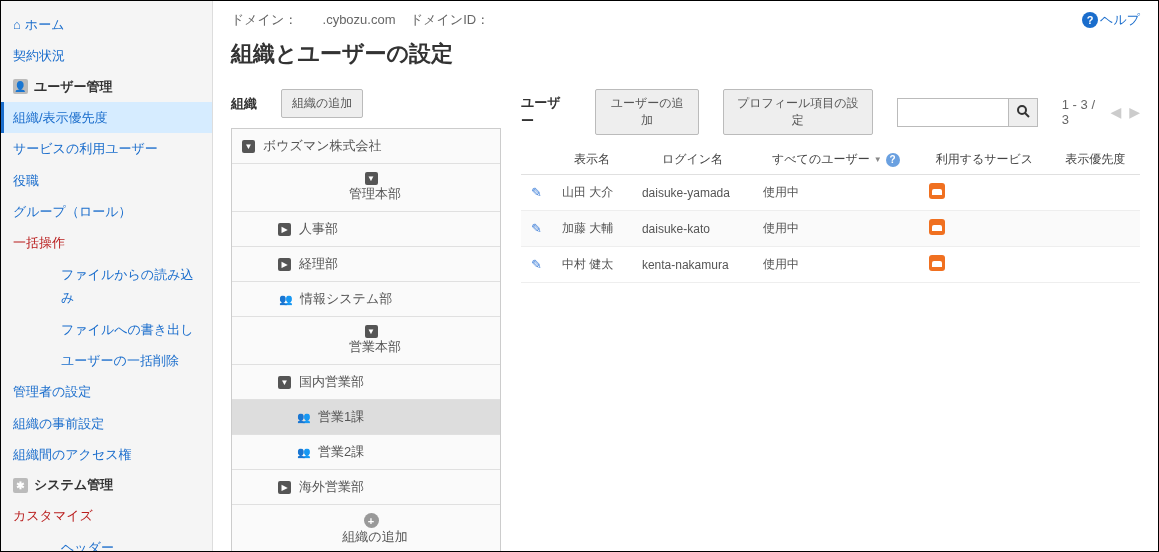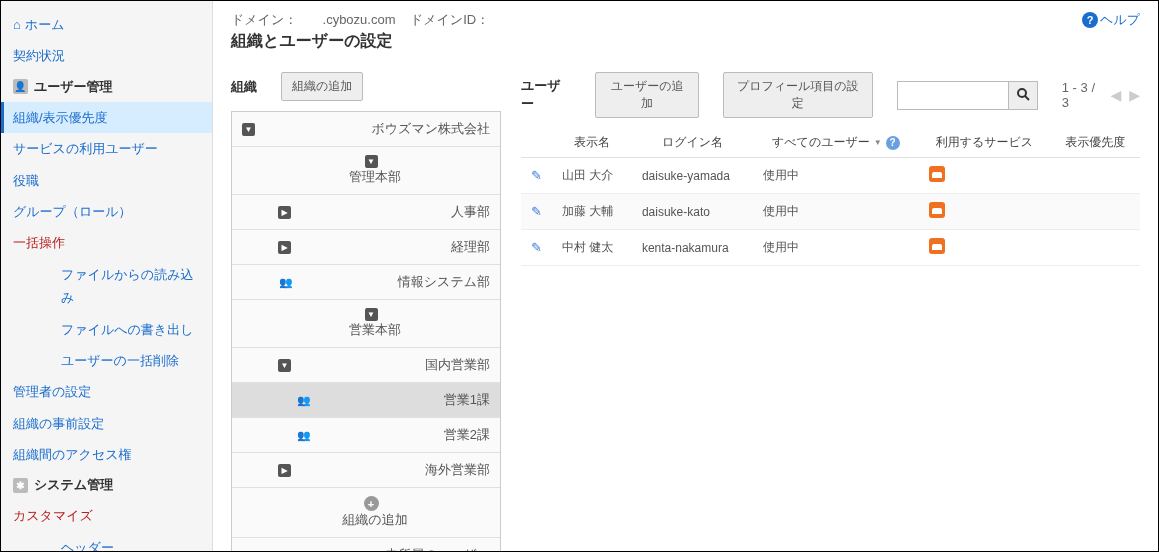--- a/index.html
+++ b/index.html
@@ -7,32 +7,32 @@
 .container { display: flex; height: 100%; }
 .sidebar { width: 212px; background: #f5f5f5; border-right: 1px solid #ddd; padding: 8px 0; overflow-y: auto; }
 .sidebar-item { display: flex; align-items: center; padding: 4px 12px; color: #1a6dcc; cursor: pointer; line-height: 1.8; }
 .sidebar-item.active { background: #d6ecff; border-left: 3px solid #1a6dcc; padding-left: 9px; }
 .sidebar-item.indent { padding-left: 60px; }
 .sidebar-item.muted { color: #b91c1c; cursor: default; }
 .sidebar-section { display: flex; align-items: center; padding: 6px 12px; color: #333; font-weight: bold; }
 .sidebar-section .icon { width: 15px; height: 15px; background: #bbb; border-radius: 2px; margin-right: 6px; display: inline-flex; align-items: center; justify-content: center; color: #fff; font-size: 10px; }
 .home-icon { color: #1a6dcc; margin-right: 4px; }
 .main { flex: 1; padding: 10px 18px; overflow: hidden; }
-.top-bar { display: flex; align-items: center; justify-content: space-between; color: #666; font-size: 13px; margin-bottom: 2px; }
+.top-bar { display: flex; align-items: center; justify-content: space-between; color: #666; font-size: 13px; margin-bottom: 10px; }
 .help-link { color: #1a6dcc; display: flex; align-items: center; }
 .help-icon { width: 16px; height: 16px; border-radius: 50%; background: #1a6dcc; color: #fff; display: inline-flex; align-items: center; justify-content: center; font-size: 11px; font-weight: bold; margin-right: 2px; }
-h1 { font-size: 16px; font-weight: bold; color: #333; margin-bottom: 20px; }
+h1 { font-size: 22px; font-weight: bold; color: #333; margin-bottom: 20px; }
 .columns { display: flex; gap: 20px; }
 .col-left { width: 270px; }
 .col-right { flex: 1; }
 .col-header { display: flex; align-items: center; gap: 24px; margin-bottom: 10px; }
 .col-title { font-weight: bold; color: #333; }
 .btn { background: #eee; border: 1px solid #bbb; padding: 5px 10px; font-size: 12px; color: #555; cursor: pointer; border-radius: 2px; }
 .tree { border: 1px solid #ccc; }
-.tree-item { display: flex; align-items: center; padding: 8px 10px; border-bottom: 1px solid #e0e0e0; background: #fafafa; cursor: pointer; color: #555; justify-content: space-between; }
+.tree-item { display: flex; align-items: center; padding: 8px 10px; border-bottom: 1px solid #e0e0e0; background: #fafafa; cursor: pointer; color: #555; }
 .tree-item:last-child { border-bottom: none; }
 .tree-item.selected { background: #ddd; }
 .toggle { width: 13px; height: 13px; background: #555; color: #fff; border-radius: 2px; display: inline-flex; align-items: center; justify-content: center; font-size: 8px; margin-right: 8px; transform: rotate(0); }
 .toggle.right::before { content: "▶"; }
 .toggle.down::before { content: "▼"; }
 .tree-icon { width: 16px; margin-right: 6px; color: #999; display: inline-flex; align-items: center; justify-content: center; font-size: 11px; }
 .plus-icon { width: 15px; height: 15px; border-radius: 50%; background: #999; color: #fff; display: inline-flex; align-items: center; justify-content: center; font-size: 11px; margin-right: 8px; font-weight: bold; }
 .d0 { padding-left: 10px; } .d1 { padding-left: 28px; flex-direction: column; } .d2 { padding-left: 46px; } .d3 { padding-left: 64px; }
 .search-box { display: flex; align-items: center; border: 1px solid #bbb; }
 .search-box input { border: none; padding: 5px 8px; width: 110px; outline: none; }

